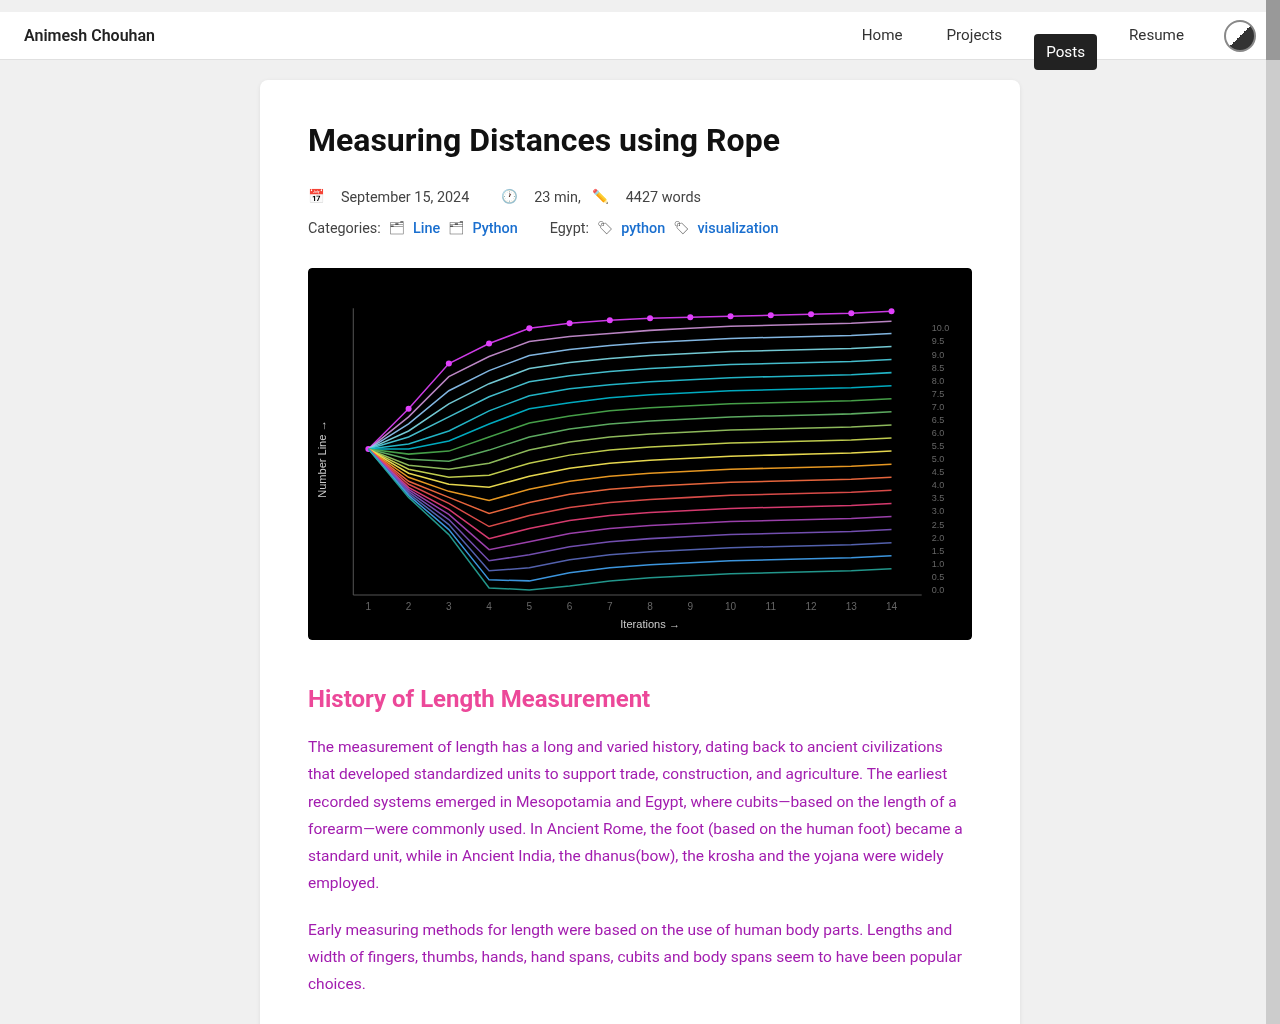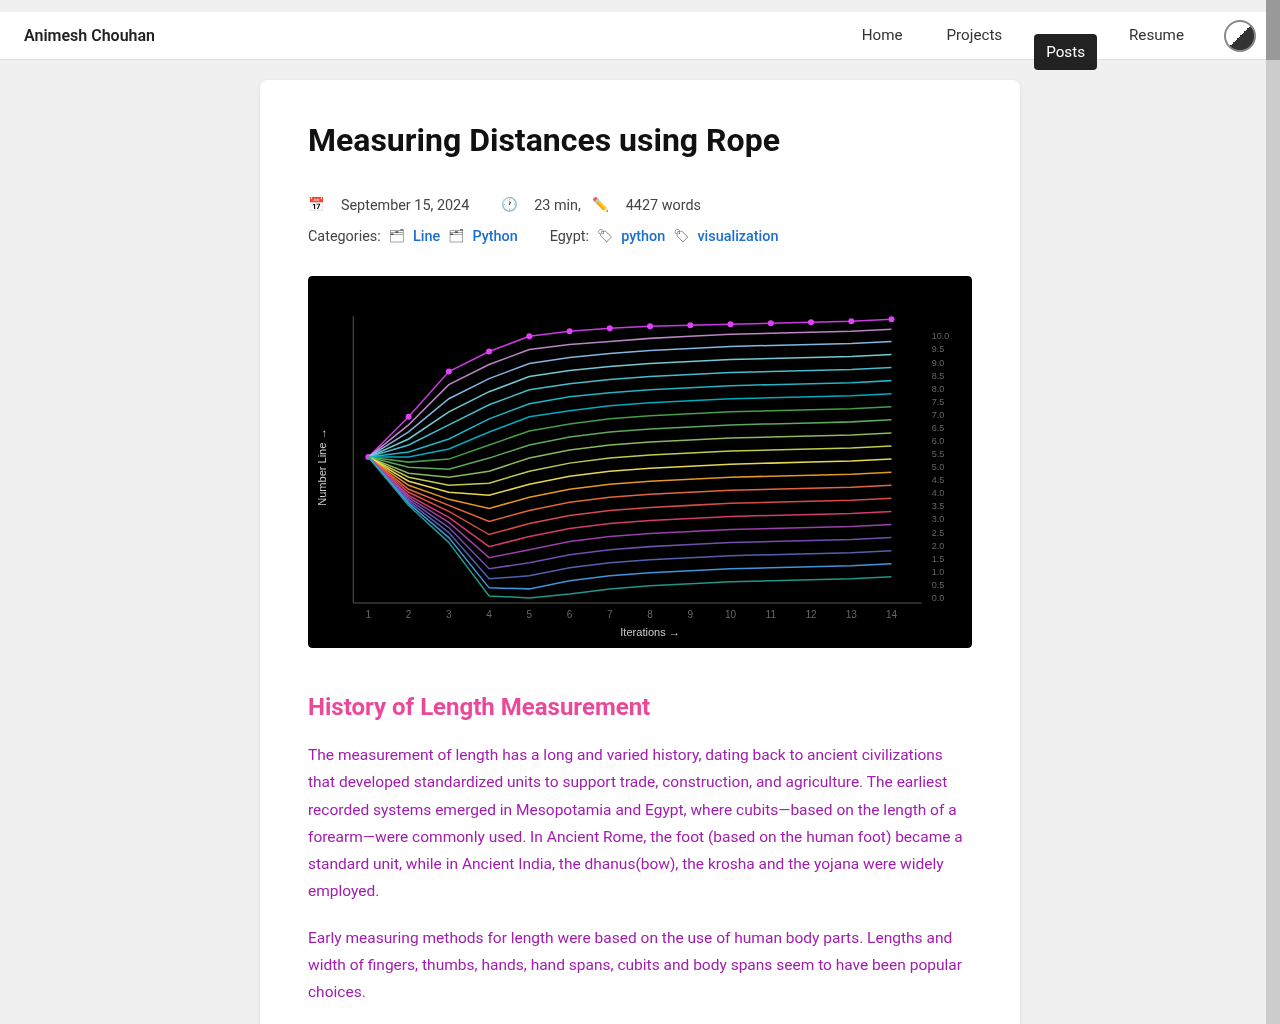--- a/index.html
+++ b/index.html
@@ -92,21 +92,21 @@
       max-width: 760px;
       width: 100%;
       box-shadow: 0 1px 4px rgba(0,0,0,0.08);
     }
 
     
     .post-title {
       font-size: 2rem;
       font-weight: 700;
       color: #111;
-      margin-bottom: 32px;
+      margin-bottom: 24px;
       line-height: 1.3;
     }
 
     
     .post-meta {
       display: flex;
       flex-wrap: wrap;
       gap: 8px 32px;
       font-size: 0.9rem;
       color: #444;

